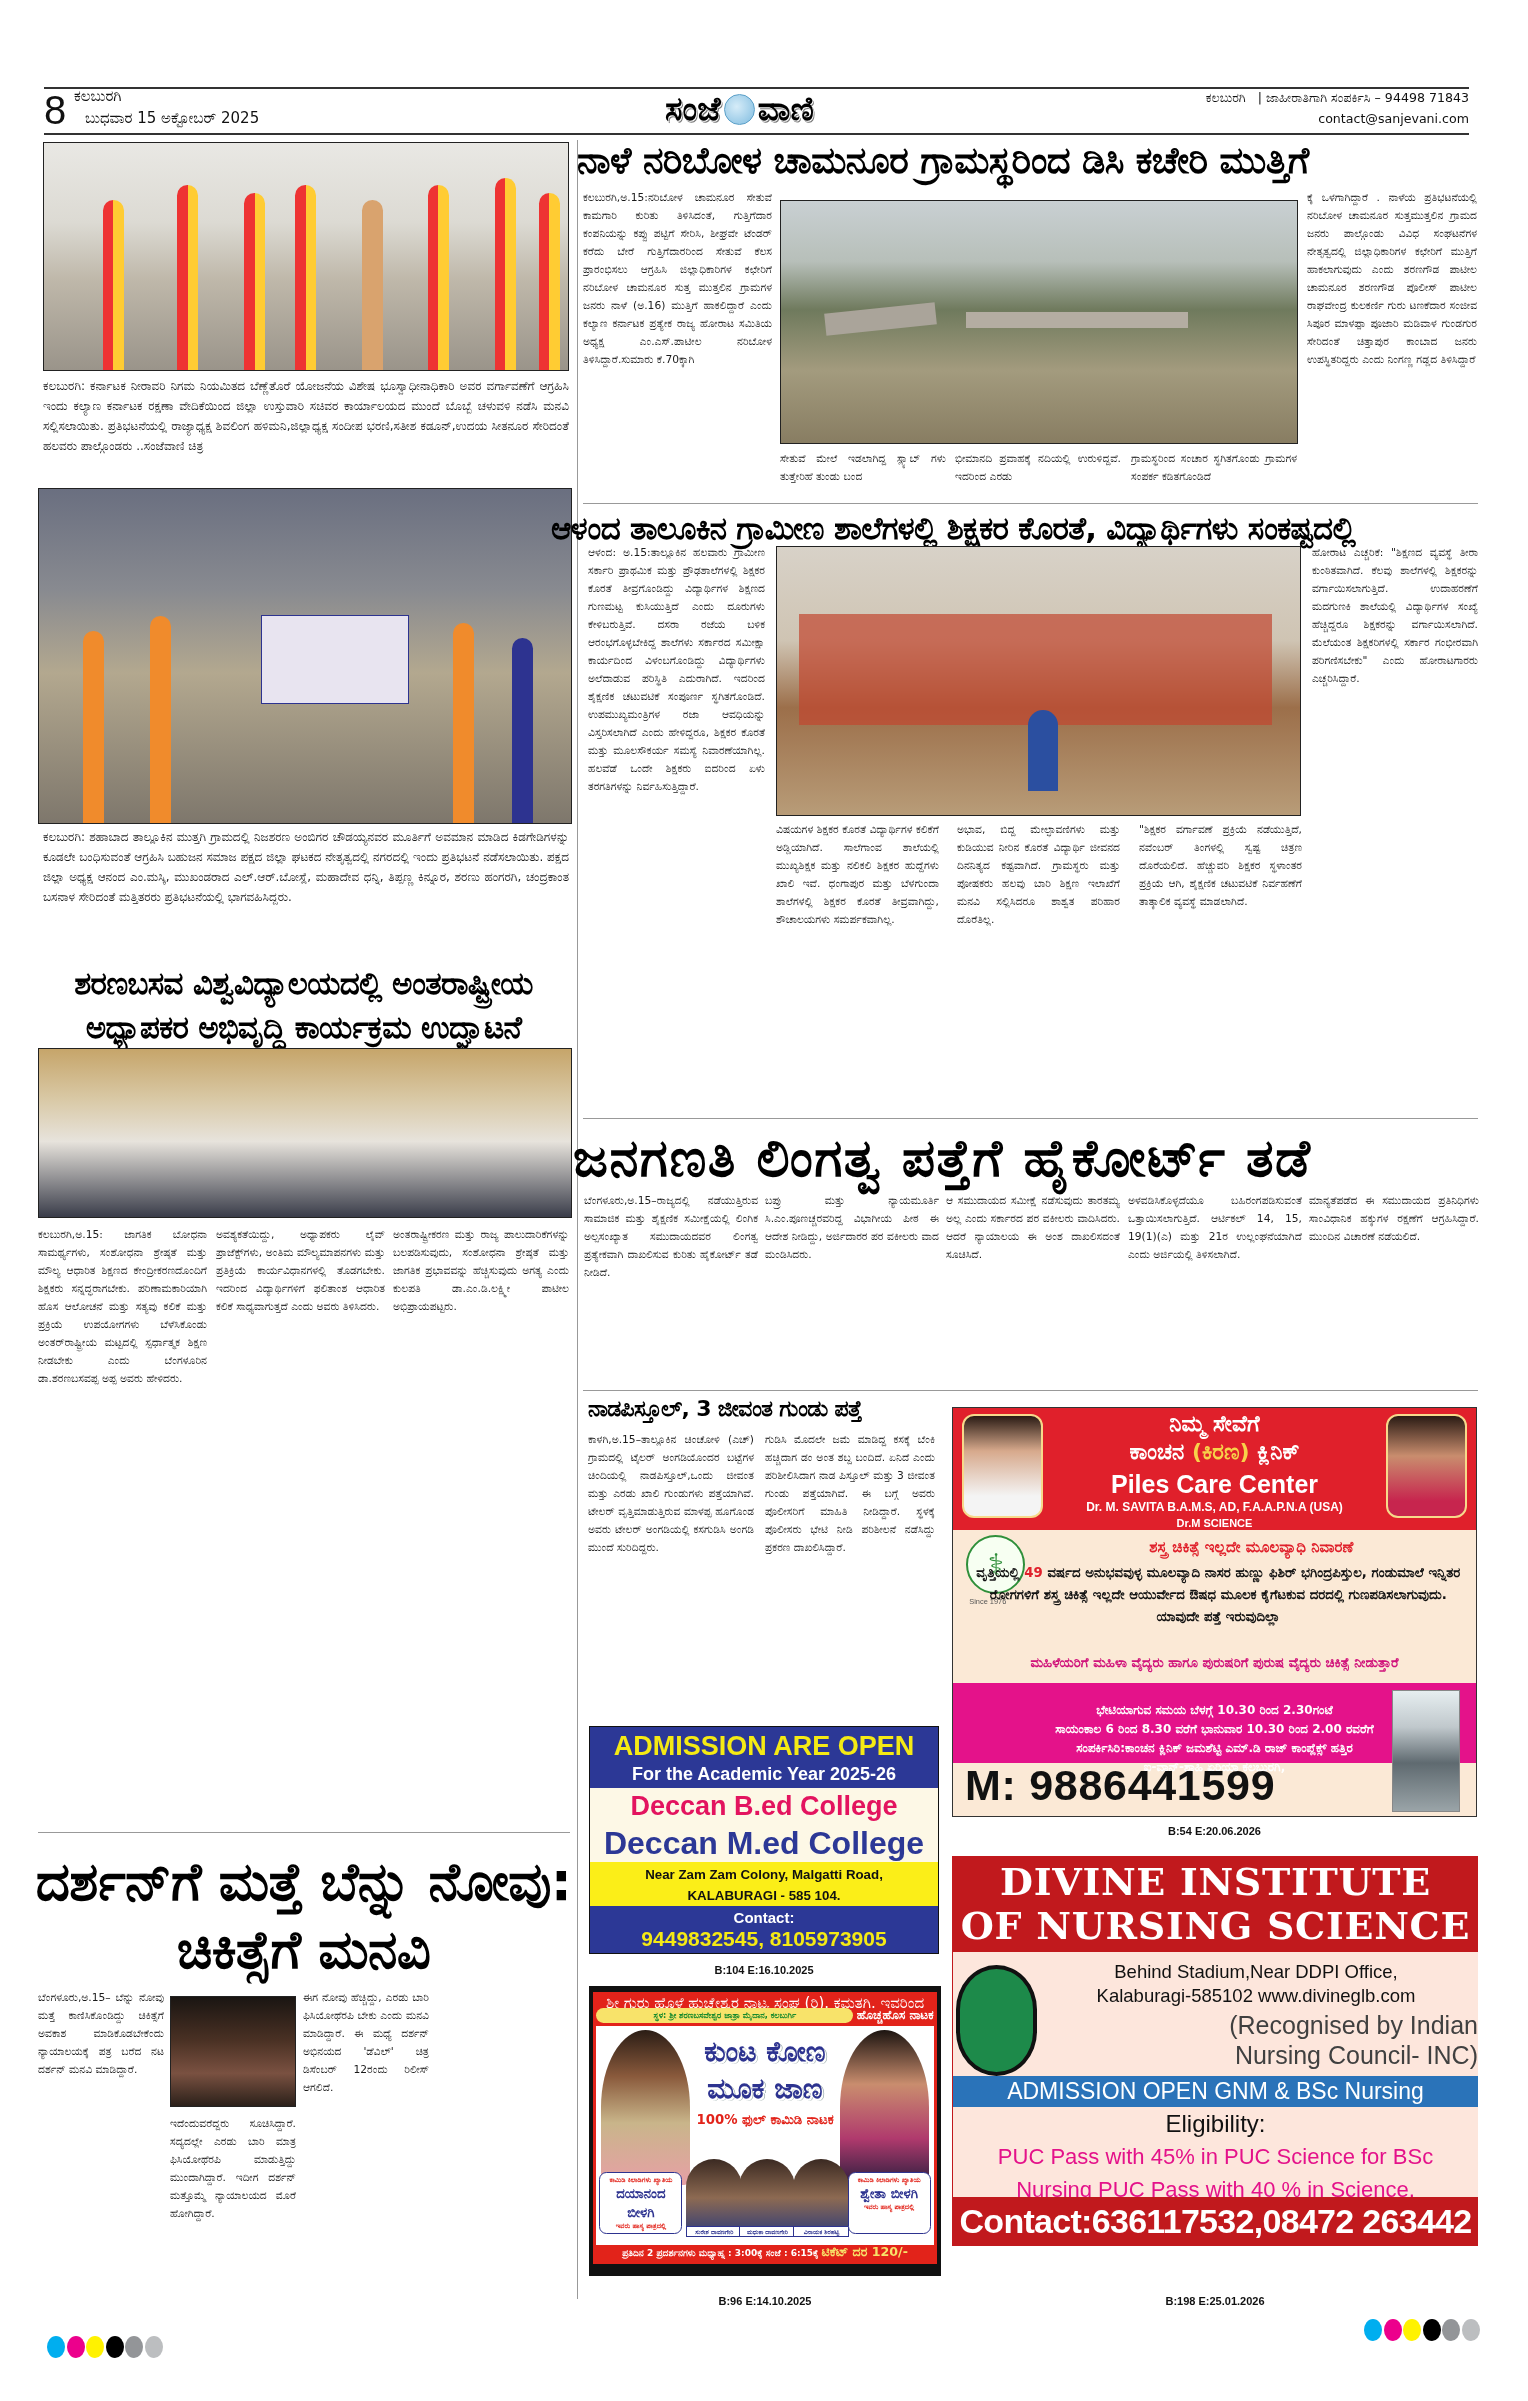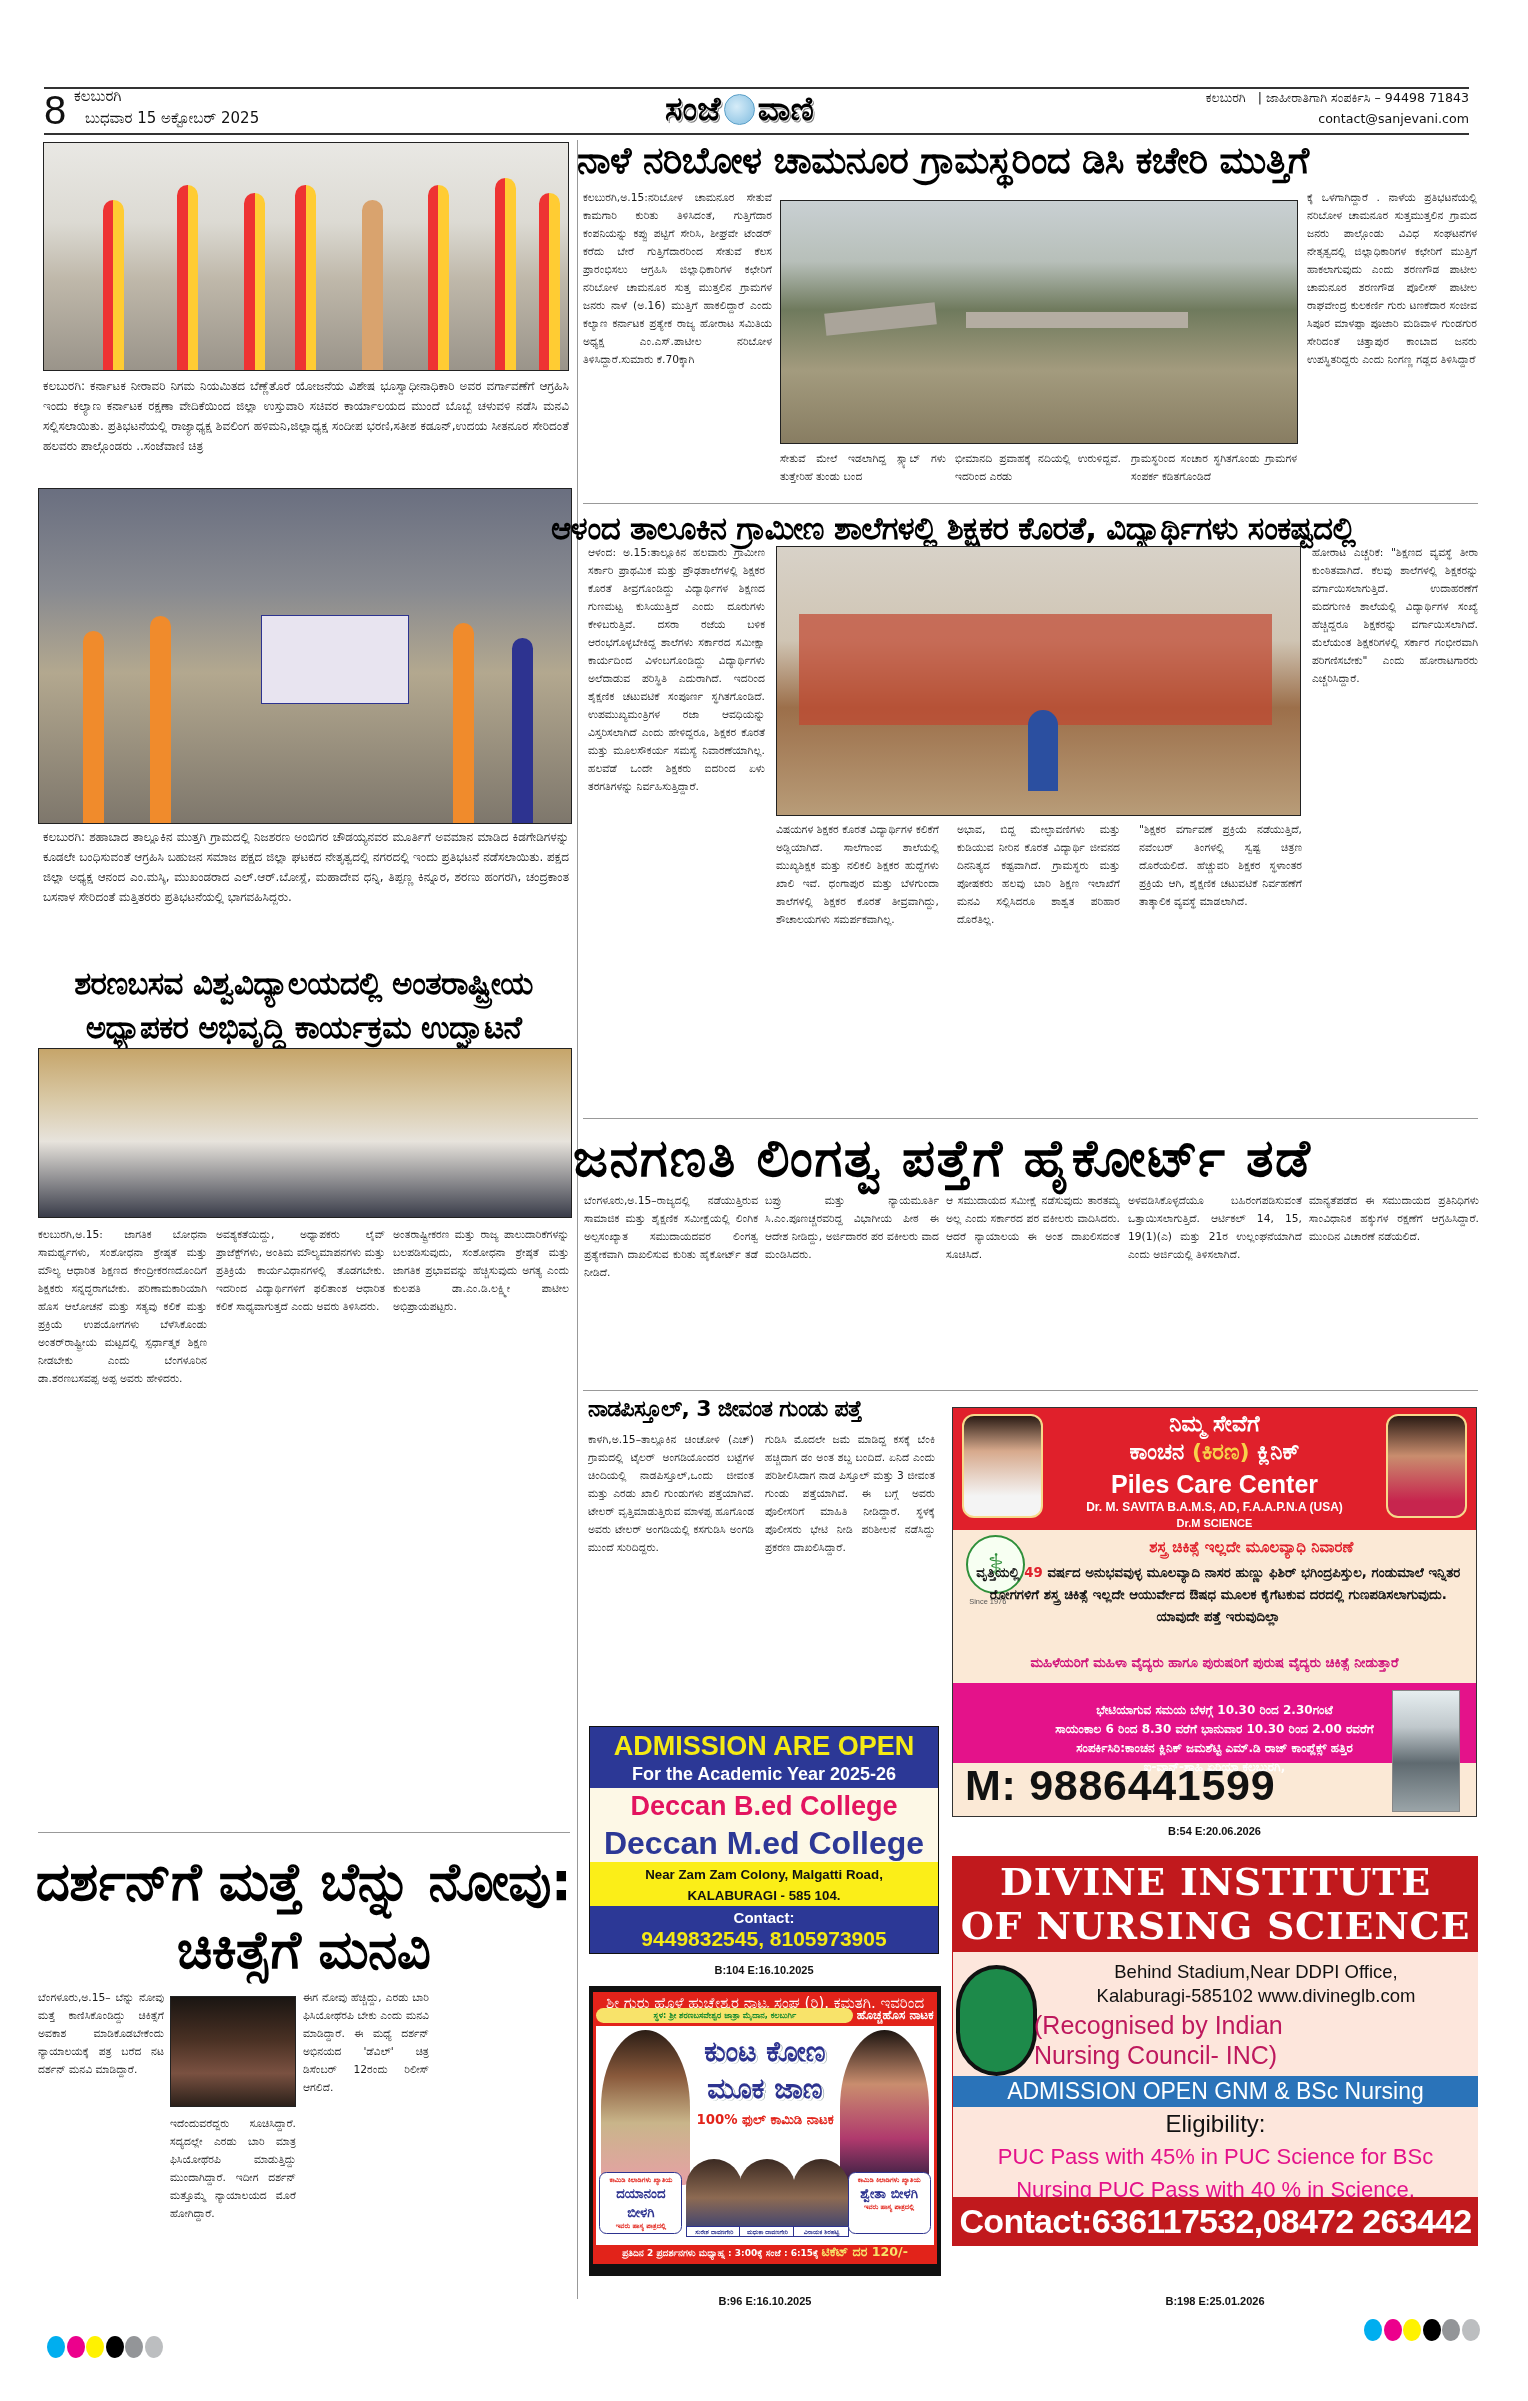--- a/index.html
+++ b/index.html
@@ -96,21 +96,21 @@
   .drama-mini-lbl { position: absolute; bottom: 0; left: 0; right: 0; background: #fff; border: 0.7px solid #2d3390; font-size: 6px; text-align: center; color: #2d3390; font-weight: bold; line-height: 9px; }
   .drama-foot { position: absolute; left: 0; right: 0; bottom: 4.4px; text-align: center; color: #fff; font-size: 9px; font-weight: bold; }
   .drama-foot .tk { color: #f8e36a; font-size: 12.6px; }
 
   .ad-nursing { left: 952px; top: 1856px; width: 526px; height: 390px; border-left: 1.5px solid #c1191d; background: #fde6dc; }
   .nur-head { position: absolute; left: 0; right: 0; top: 0; height: 96px; background: #c1191d; }
   .nur-h1 { position: absolute; left: 0; right: 0; top: 3px; text-align: center; color: #fff; font-family: "DejaVu Serif", serif; font-weight: bold; font-size: 38px; letter-spacing: 0.7px; }
   .nur-h2 { position: absolute; left: 0; right: 0; top: 47px; text-align: center; color: #fff; font-family: "DejaVu Serif", serif; font-weight: bold; font-size: 38px; letter-spacing: 0.7px; }
   .nur-logo { position: absolute; left: 3px; top: 109px; width: 81px; height: 111px; border-radius: 50%/40%; background: #1d8a4a; border: 4.4px solid #111; }
   .nur-addr { position: absolute; left: 81px; right: 0; top: 104px; text-align: center; font-family: "Liberation Sans", sans-serif; font-size: 18.5px; line-height: 24px; color: #111; }
-  .nur-rec { position: absolute; left: 81px; right: 0; top: 154px; text-align: left; font-family: "Liberation Sans", sans-serif; font-size: 25px; line-height: 30px; color: #be185d; }
+  .nur-rec { position: absolute; left: 81px; right: 0; top: 154px; text-align: right; font-family: "Liberation Sans", sans-serif; font-size: 25px; line-height: 30px; color: #404040; }
   .nur-band { position: absolute; left: 0; right: 0; top: 220px; height: 31px; background: #2a73b9; text-align: center; color: #fff; font-family: "Liberation Sans", sans-serif; font-size: 23px; line-height: 31px; }
   .nur-elig { position: absolute; left: 0; right: 0; top: 254px; text-align: center; font-family: "Liberation Sans", sans-serif; font-size: 24px; color: #111; }
   .nur-req { position: absolute; left: 0; right: 0; top: 284px; text-align: center; font-family: "Liberation Sans", sans-serif; font-size: 22px; line-height: 33px; color: #e4128a; }
   .nur-contact { position: absolute; left: 0; right: 0; bottom: 0; height: 49px; background: #c1191d; text-align: center; color: #fff; font-family: "Liberation Sans", sans-serif; font-weight: bold; font-size: 34px; line-height: 49px; letter-spacing: -0.7px; }
 
   .dots { position: absolute; display: flex; gap: 1.5px; }
   .dot { width: 18px; height: 22px; border-radius: 50%; }
 </style>
 </head>
 <body>
@@ -284,21 +284,21 @@
         <div class="name">ಶ್ವೇತಾ ಬೀಳಗಿ</div>
         <div class="role">ಇವರು ಹಾಸ್ಯ ಪಾತ್ರದಲ್ಲಿ</div>
       </div>
     </div>
     <div class="drama-foot">
       <span>ಪ್ರತಿದಿನ 2 ಪ್ರದರ್ಶನಗಳು ಮಧ್ಯಾಹ್ನ : 3:00ಕ್ಕೆ ಸಂಜೆ : 6:15ಕ್ಕೆ</span>
       <span class="tk">ಟಿಕೆಟ್ ದರ 120/-</span>
     </div>
   </div>
 </div>
-<div class="ad-tag" style="left:589px;top:2295px;width:352px;">B:96 E:16.10.2025</div>
+<div class="ad-tag" style="left:589px;top:2295px;width:352px;">B:96 E:14.10.2025</div>
 
 <div class="ad ad-nursing">
   <div class="nur-head">
     <div class="nur-h1">DIVINE INSTITUTE</div>
     <div class="nur-h2">OF NURSING SCIENCE</div>
   </div>
   <div class="nur-logo"></div>
   <div class="nur-addr">
     <div>Behind Stadium,Near DDPI Office,</div>
     <div>Kalaburagi-585102 www.divineglb.com</div>

